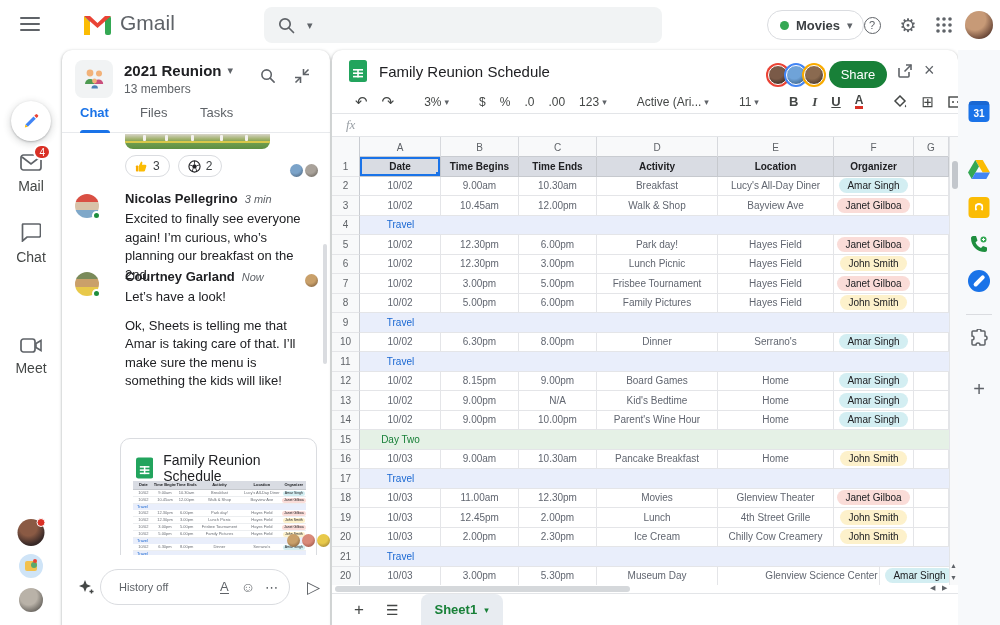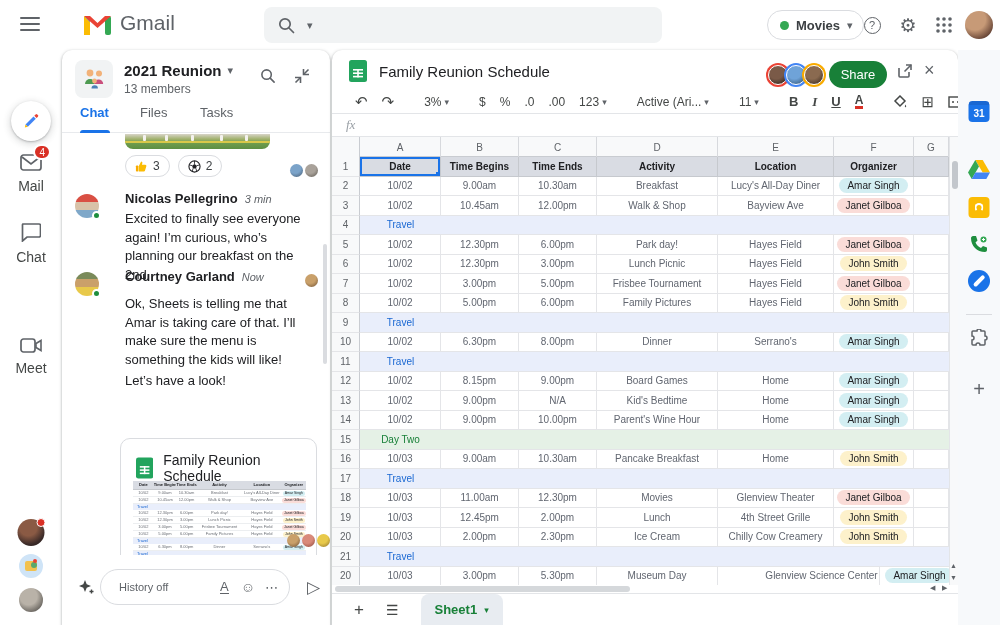--- a/index.html
+++ b/index.html
@@ -320,22 +320,22 @@
       </div>
       <div class="seen-row" style="left:243px;top:140px">
         <span class="mini-av" style="background:radial-gradient(circle at 40% 30%, #c9a06a 0 45%, #6b4e32)"></span>
       </div>
 
       <div class="msg-avatar" style="top:138px;background:linear-gradient(180deg,#7a8a5a 0 30%,#caa06a 30% 62%,#e8c94a 62%)">
         <span class="presence"></span>
       </div>
       <div style="position:absolute;left:63px;top:133px">
         <span class="msg-name">Courtney Garland</span><span class="msg-time">Now</span>
+        <div class="msg-text" style="margin-top:3px">Let’s have a look!</div>
         <div class="msg-text" style="margin-top:10px">Ok, Sheets is telling me that Amar is taking care of that. I’ll make sure the menu is something the kids will like!</div>
-        <div class="msg-text" style="margin-top:3px">Let’s have a look!</div>
       </div>
 
       <div class="card">
         <div class="card-title">
           <svg width="18" height="22" viewBox="0 0 18 22">
             <rect x="0" y="0" width="18" height="22" rx="2.5" fill="#22a45d"></rect>
             <g fill="#fff">
                 <rect x="4" y="9" width="10" height="1.6"></rect>
                 <rect x="4" y="12.4" width="10" height="1.6"></rect>
                 <rect x="4" y="15.8" width="10" height="1.6"></rect>

